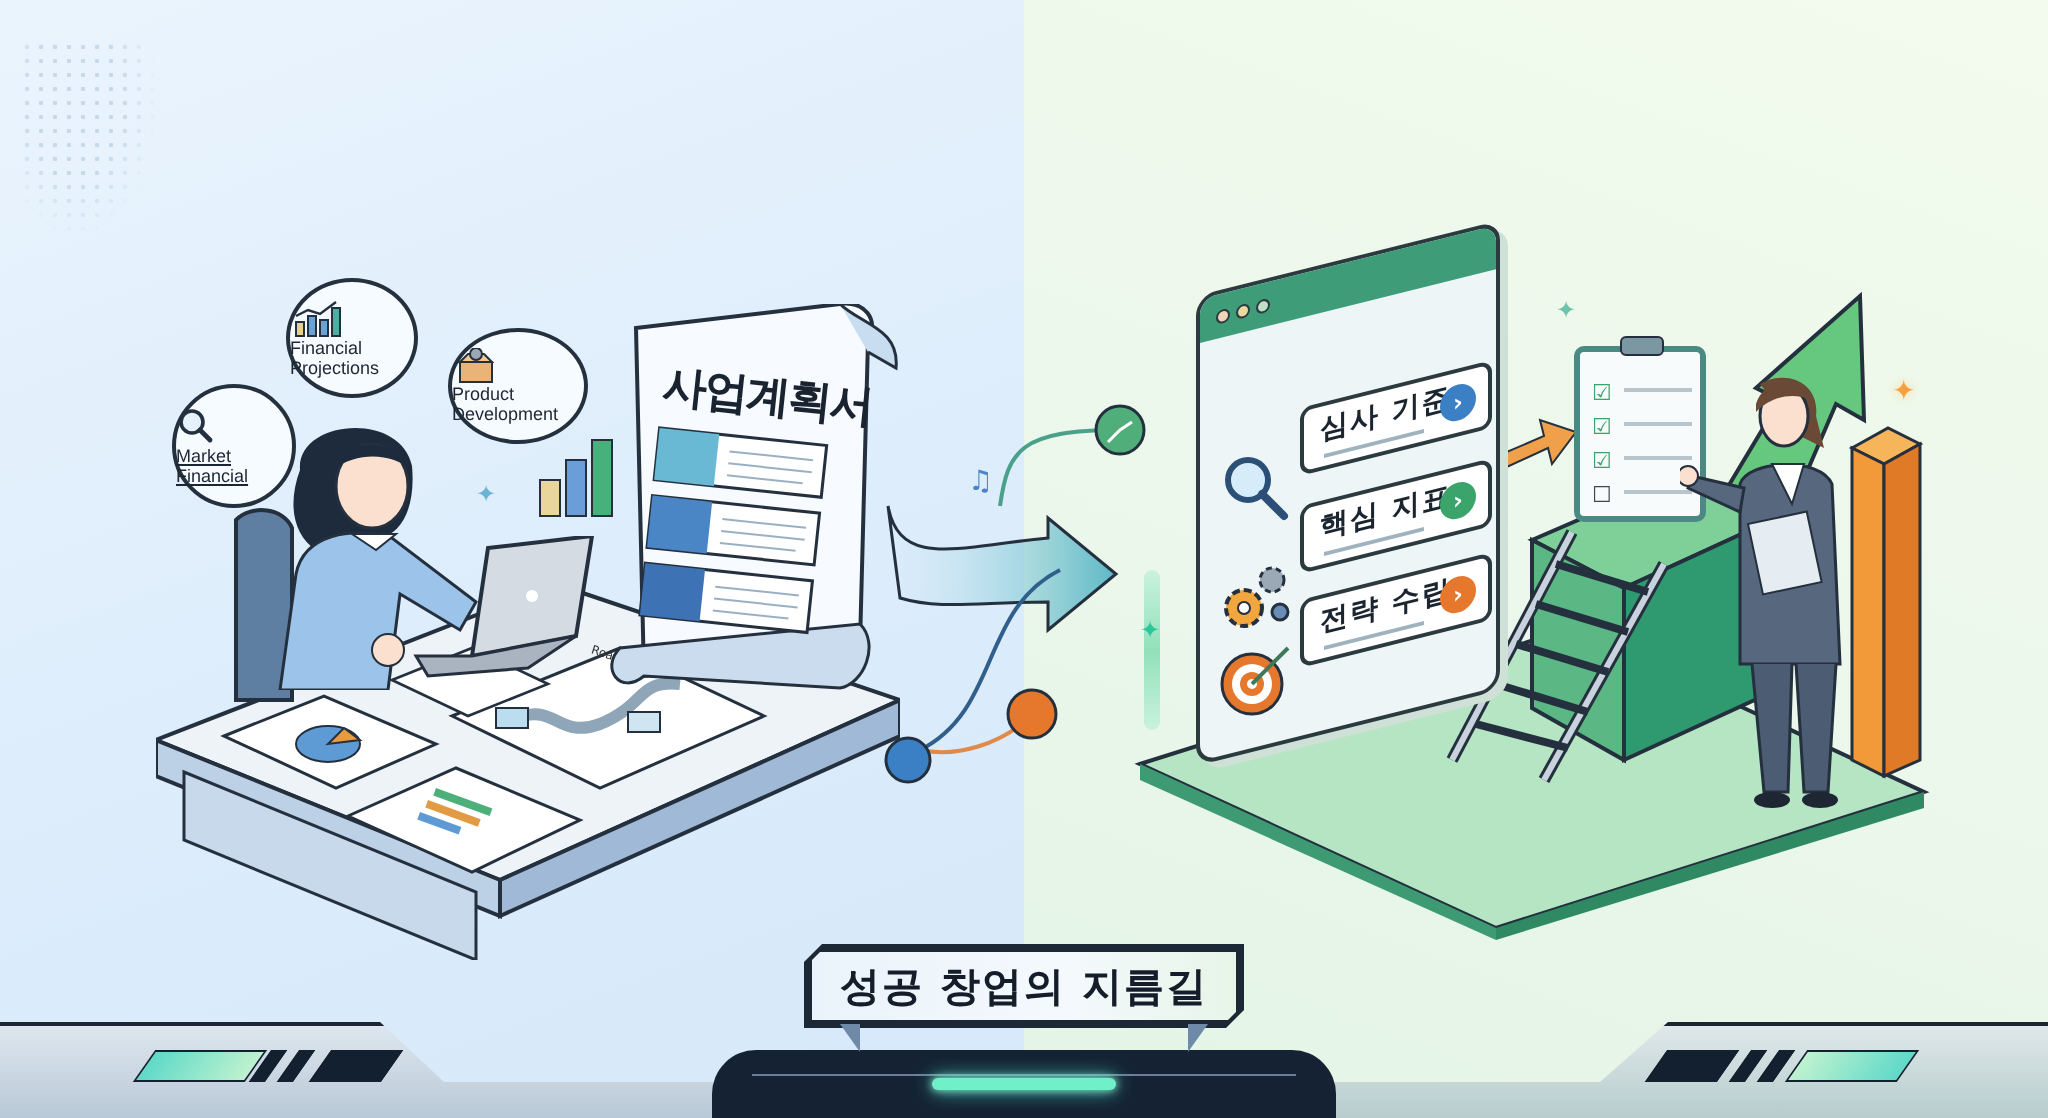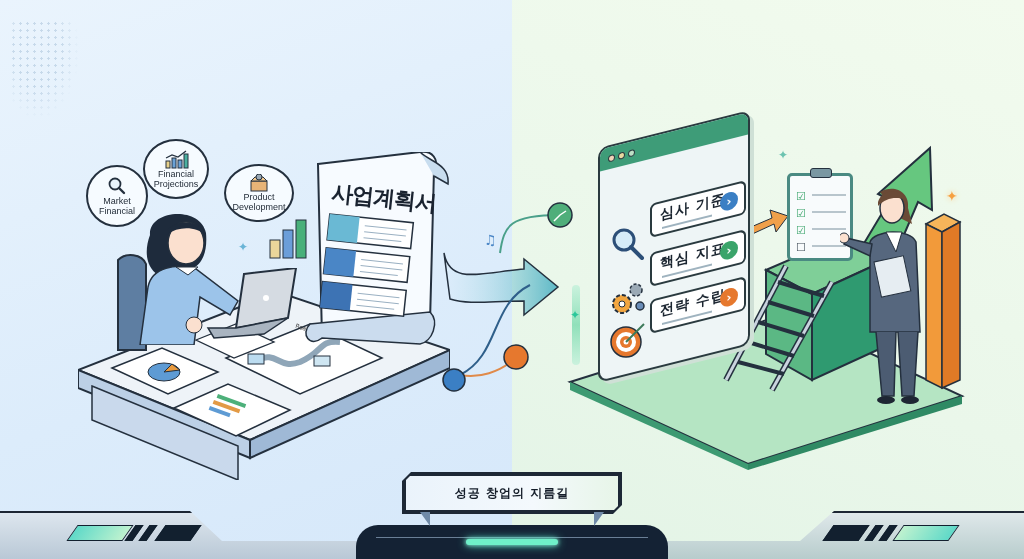--- a/index.html
+++ b/index.html
@@ -10,21 +10,21 @@
   .bg-right { position: absolute; left: 512px; top: 0; width: 512px; height: 559px;
     background: linear-gradient(200deg, #f2fbee 0%, #eaf7ea 60%, #e3f4e6 100%); }
   .dots { position: absolute; left: 10px; top: 20px; width: 70px; height: 100px;
     background-image: radial-gradient(#b9cfe3 1px, transparent 1.3px); background-size: 7px 7px; opacity: .7;
     -webkit-mask-image: radial-gradient(ellipse at 40% 30%, #000 40%, transparent 70%); }
   .abs { position: absolute; }
   svg { display: block; }
 
   
   .bubble { position: absolute; border: 2px solid #24303e; border-radius: 50%;
-    background: #f6fbff; display: flex; flex-direction: column; align-items: center; justify-content: center;
+    background: #f6fbff; display: flex; flex-direction: column; align-items: flex-start; justify-content: center;
     text-align: center; font-size: 9px; line-height: 10px; color: #1d2733; }
   .bubble .lbl { font-family: "Liberation Sans", sans-serif; font-size: 9px; }
 
   
   .doc-title { position: absolute; left: 333px; top: 178px; font-size: 22px; font-weight: bold; color: #1a2330;
     transform: rotate(6deg); transform-origin: left top; letter-spacing: -1px; }
 
   
   .panel { position: absolute; left: 598px; top: 148px; width: 152px; height: 235px;
     background: #eef5f6; border: 2px solid #2a3a3f; border-radius: 10px;
@@ -38,21 +38,21 @@
   .chev { position: absolute; right: 6px; top: 6px; width: 18px; height: 18px; border-radius: 50%;
     color: #fff; font-size: 12px; font-weight: bold; text-align: center; line-height: 18px; }
 
   
   .banner { position: absolute; left: 404px; top: 474px; width: 216px; height: 38px;
     background: linear-gradient(90deg, #eaf3fb, #f4f9fd 60%, #e7f5e8); border: 2px solid #1d2836;
     clip-path: polygon(8px 0, 100% 0, 100% calc(100% - 8px), calc(100% - 8px) 100%, 0 100%, 0 8px);
     display: flex; align-items: center; justify-content: center; }
   .banner-border { position: absolute; left: 402px; top: 472px; width: 220px; height: 42px; background: #1d2836;
     clip-path: polygon(9px 0, 100% 0, 100% calc(100% - 9px), calc(100% - 9px) 100%, 0 100%, 0 9px); }
-  .banner-text { font-size: 12px; font-weight: bold; color: #141d29; letter-spacing: 1px; }
+  .banner-text { font-size: 20px; font-weight: bold; color: #141d29; letter-spacing: 1px; }
 
   
   .hud-left { position: absolute; left: 0; top: 511px; width: 420px; height: 48px;
     background: linear-gradient(180deg, #dde6ee, #b9c8d6); border-top: 2px solid #1c2633;
     clip-path: polygon(0 0, 190px 0, 222px 30px, 420px 30px, 420px 48px, 0 48px); }
   .hud-right { position: absolute; left: 604px; top: 511px; width: 420px; height: 48px;
     background: linear-gradient(180deg, #dfe8ea, #b7cccc); border-top: 2px solid #1c2633;
     clip-path: polygon(0 30px, 196px 30px, 230px 0, 420px 0, 420px 48px, 0 48px); }
   .hud-center { position: absolute; left: 356px; top: 525px; width: 312px; height: 40px; background: #142234;
     border-radius: 22px 22px 0 0; }
@@ -60,21 +60,21 @@
     background: #6ff0c8; box-shadow: 0 0 10px #4fe0c0, 0 0 4px #aaffe6; }
   .seg { position: absolute; height: 16px; transform: skewX(-35deg); border: 1.5px solid #12202f; }
 </style>
 </head>
 <body>
 
 <div class="bg-left"></div>
 <div class="bg-right"></div>
 <div class="dots"></div>
 
-<div class="bubble" style="left:86px;top:165px;width:62px;height:62px;">
+<div class="bubble" style="left:86px;top:192px;width:62px;height:62px;text-decoration:underline;">
   <svg width="20" height="20" viewBox="0 0 20 20">
     <circle cx="8" cy="8" r="5.5" fill="#e6f2fb" stroke="#24303e" stroke-width="1.8"></circle>
     <line x1="12" y1="12" x2="17" y2="17" stroke="#24303e" stroke-width="2.4" stroke-linecap="round"></line>
   </svg>
   <span class="lbl">Market</span>
   <span class="lbl">Financial</span>
 </div>
 <div class="bubble" style="left:143px;top:139px;width:66px;height:60px;">
   <svg width="26" height="20" viewBox="0 0 26 20">
     <rect x="3" y="12" width="4" height="7" fill="#e6d08a" stroke="#24303e"></rect>

